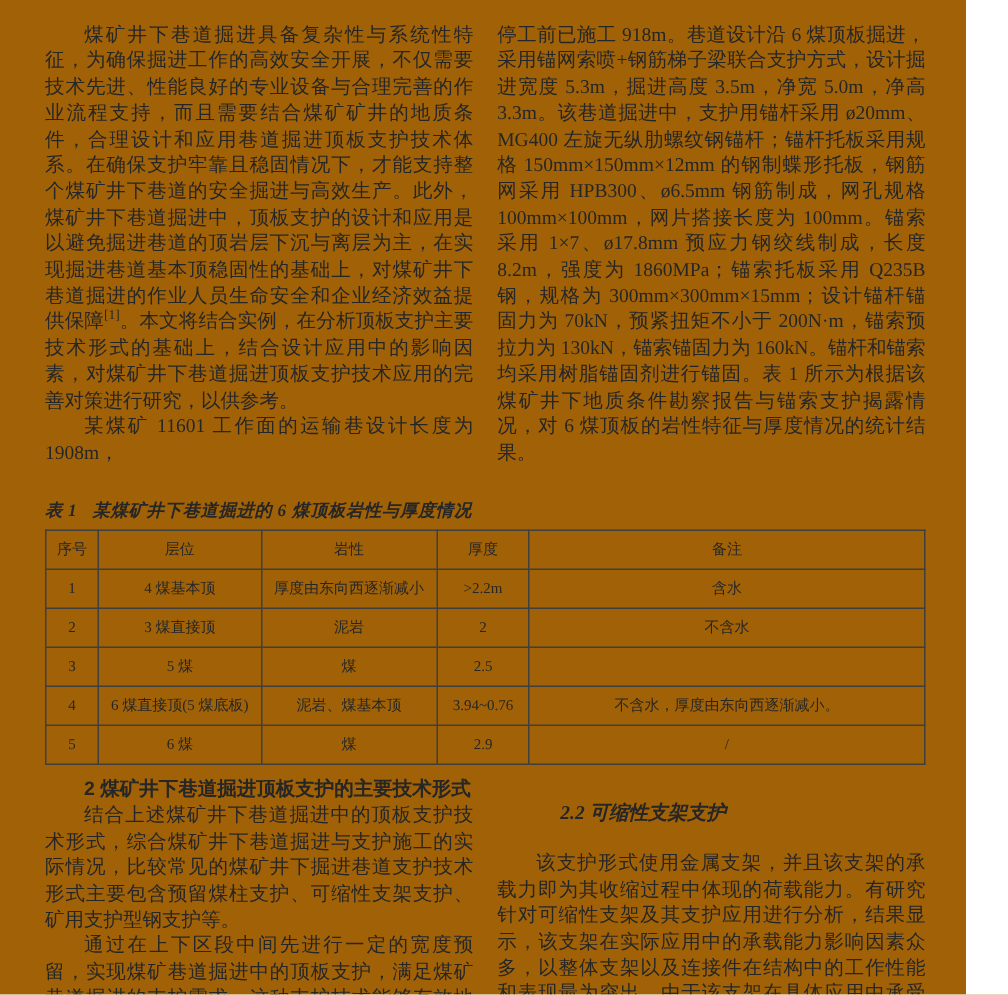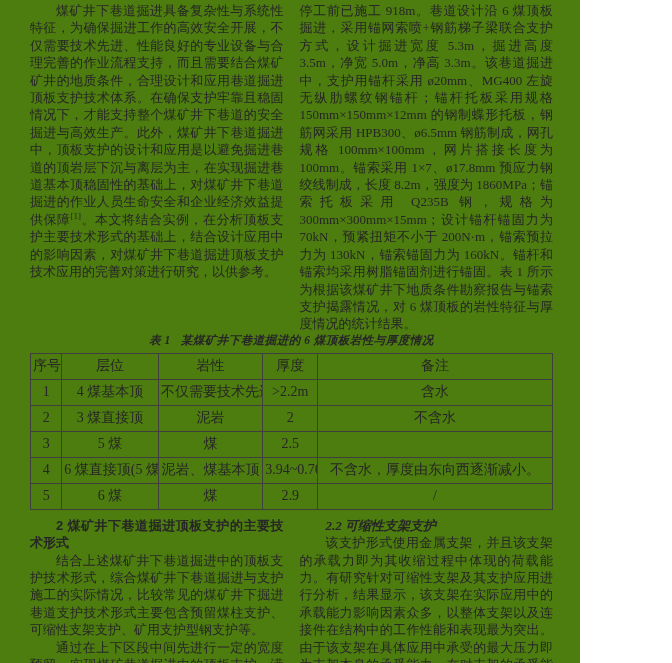--- a/index.html
+++ b/index.html
@@ -1,22 +1,22 @@
 <!DOCTYPE html>
 <html lang="zh"><head>
 <meta charset="utf-8">
 <style>
   html, body { margin: 0; padding: 0; background: #ffffff; }
   .page {
     position: relative;
-    width: 580px;
+    width: 644px;
     height: 663px;
     box-sizing: border-box;
-    padding: 2px 27px 0 30px;
-    background: #4d7c0f;
+    padding: 14px 27px 0 30px;
+    background: #a16207;
     color: #262626;
     font-family: "Liberation Serif", "DejaVu Serif", serif;
     overflow: hidden;
   }
   .cols {
     display: flex;
     gap: 16px;
   }
   .col {
     flex: 1 1 0;
@@ -36,71 +36,72 @@
   }
   .sec-heading {
     margin: 0;
     text-indent: 2em;
     font-weight: bold;
     font-family: "Liberation Sans", "DejaVu Sans", sans-serif;
     font-size: 13px;
     line-height: 17.4px;
   }
   .sub-heading {
-    margin: 0;
+    margin: 16px;
     text-indent: 2em;
     font-weight: bold;
     font-style: italic;
     font-size: 13px;
     line-height: 17.4px;
   }
   sup.ref {
     font-size: 9px;
     line-height: 0;
   }
   .table-caption {
-    text-align: center;
+    text-align: left;
     font-size: 11.5px;
     font-weight: bold;
     font-style: italic;
-    margin: 0 0 5px 0;
+    margin: 23px 0 5px 0;
     letter-spacing: 0.5px;
   }
   .table-caption .cap-label { margin-right: 10px; }
   table.strata {
     width: 100%;
     border-collapse: collapse;
     table-layout: fixed;
   }
   table.strata th, table.strata td {
     border: 1px solid #3f3f3f;
     text-align: center;
     vertical-align: middle;
     font-weight: normal;
-    font-size: 14px;
+    font-size: 10px;
     height: 25px;
     padding: 0 2px;
     overflow: hidden;
     white-space: nowrap;
   }
   col.c-no    { width: 6%; }
   col.c-layer { width: 18.5%; }
   col.c-lith  { width: 20%; }
   col.c-thick { width: 10.5%; }
   col.c-note  { width: 45%; }
   .bottom-section { margin-top: 7px; }
 </style>
 </head>
 <body>
 
 <div class="page">
 
   <div class="cols">
     <div class="col">
       <p class="para"><span>煤矿井下巷道掘进具备复杂性与系统性特征，为确保掘进工作的高效安全开展，不仅需要技术先进、性能良好的专业设备与合理完善的作业流程支持，而且需要结合煤矿矿井的地质条件，合理设计和应用巷道掘进顶板支护技术体系。在确保支护牢靠且稳固情况下，才能支持整个煤矿井下巷道的安全掘进与高效生产。此外，煤矿井下巷道掘进中，顶板支护的设计和应用是以避免掘进巷道的顶岩层下沉与离层为主，在实现掘进巷道基本顶稳固性的基础上，对煤矿井下巷道掘进的作业人员生命安全和企业经济效益提供保障</span><sup class="ref">[1]</sup><span>。本文将结合实例，在分析顶板支护主要技术形式的基础上，结合设计应用中的影响因素，对煤矿井下巷道掘进顶板支护技术应用的完善对策进行研究，以供参考。</span></p>
+      <p class="para">某煤矿 11601 工作面的运输巷设计长度为 1908m，</p>
     </div>
     <div class="col">
       <p class="cont">停工前已施工 918m。巷道设计沿 6 煤顶板掘进，采用锚网索喷+钢筋梯子梁联合支护方式，设计掘进宽度 5.3m，掘进高度 3.5m，净宽 5.0m，净高 3.3m。该巷道掘进中，支护用锚杆采用 ø20mm、MG400 左旋无纵肋螺纹钢锚杆；锚杆托板采用规格 150mm×150mm×12mm 的钢制蝶形托板，钢筋网采用 HPB300、ø6.5mm 钢筋制成，网孔规格 100mm×100mm，网片搭接长度为 100mm。锚索采用 1×7、ø17.8mm 预应力钢绞线制成，长度 8.2m，强度为 1860MPa；锚索托板采用 Q235B 钢，规格为 300mm×300mm×15mm；设计锚杆锚固力为 70kN，预紧扭矩不小于 200N·m，锚索预拉力为 130kN，锚索锚固力为 160kN。锚杆和锚索均采用树脂锚固剂进行锚固。表 1 所示为根据该煤矿井下地质条件勘察报告与锚索支护揭露情况，对 6 煤顶板的岩性特征与厚度情况的统计结果。</p>
     </div>
   </div>
 
   <div class="table-caption">
     <span class="cap-label">表 1</span><span>某煤矿井下巷道掘进的 6 煤顶板岩性与厚度情况</span>
   </div>
 
@@ -118,21 +119,21 @@
         <th>层位</th>
         <th>岩性</th>
         <th>厚度</th>
         <th>备注</th>
       </tr>
     </thead>
     <tbody>
       <tr>
         <td>1</td>
         <td>4 煤基本顶</td>
-        <td>不仅需要技术先进</td>
+        <td>厚度由东向西逐渐减小</td>
         <td>&gt;2.2m</td>
         <td>含水</td>
       </tr>
       <tr>
         <td>2</td>
         <td>3 煤直接顶</td>
         <td>泥岩</td>
         <td>2</td>
         <td>不含水</td>
       </tr>

